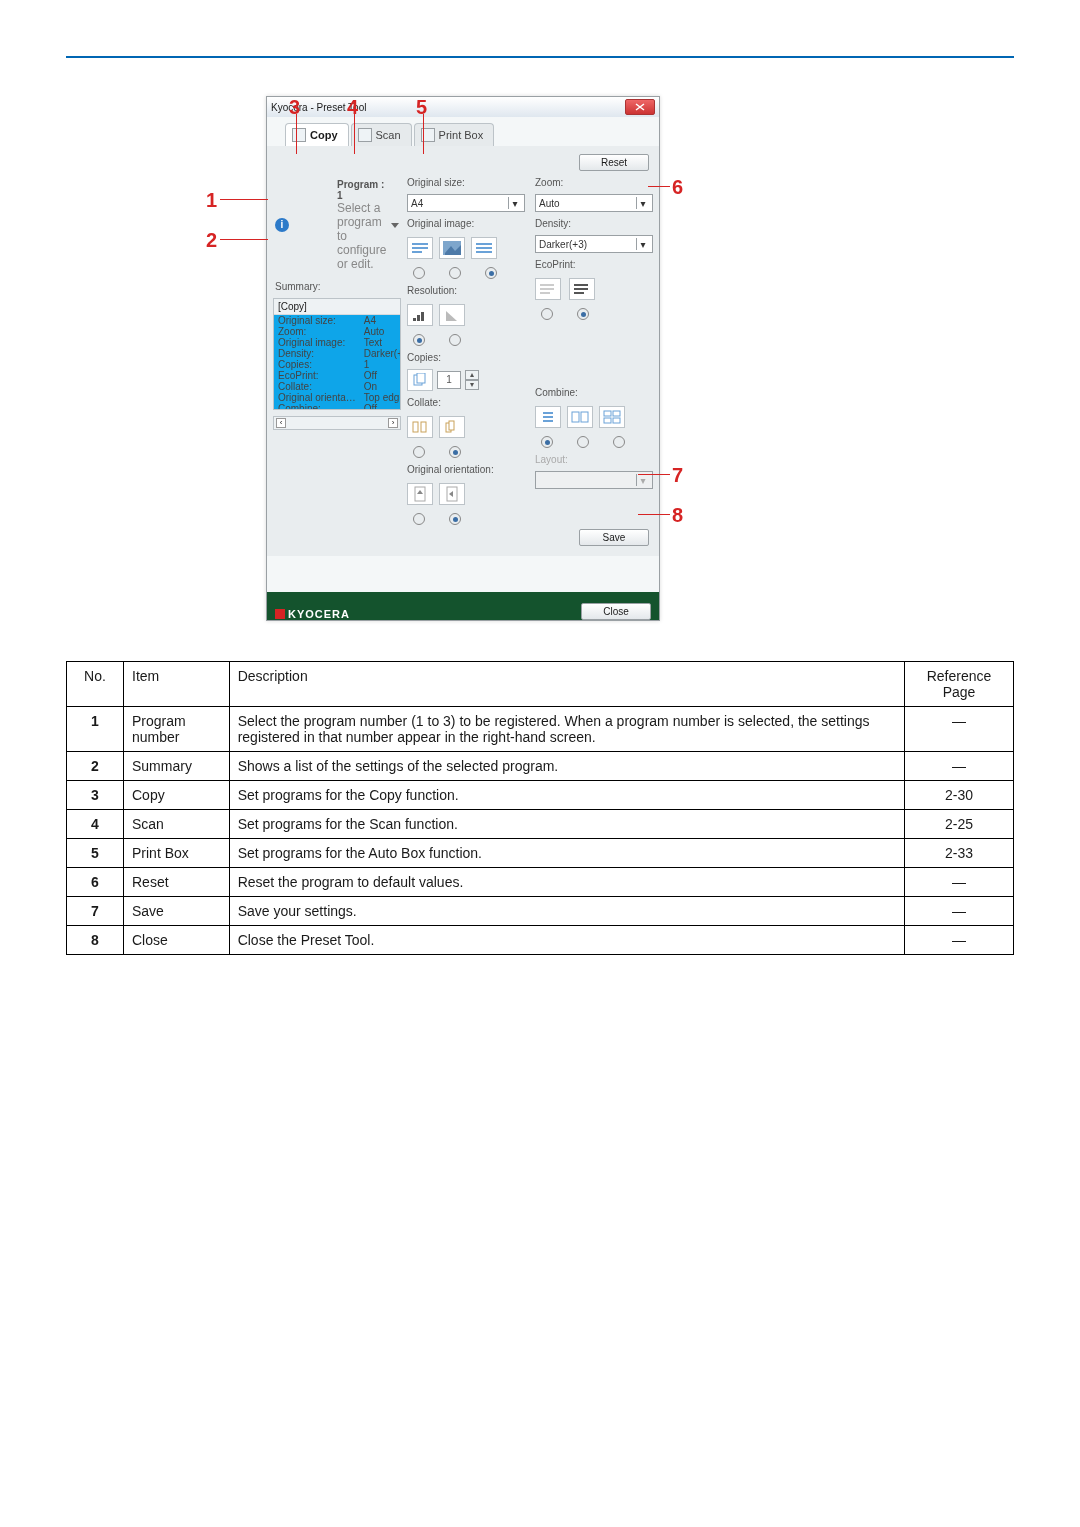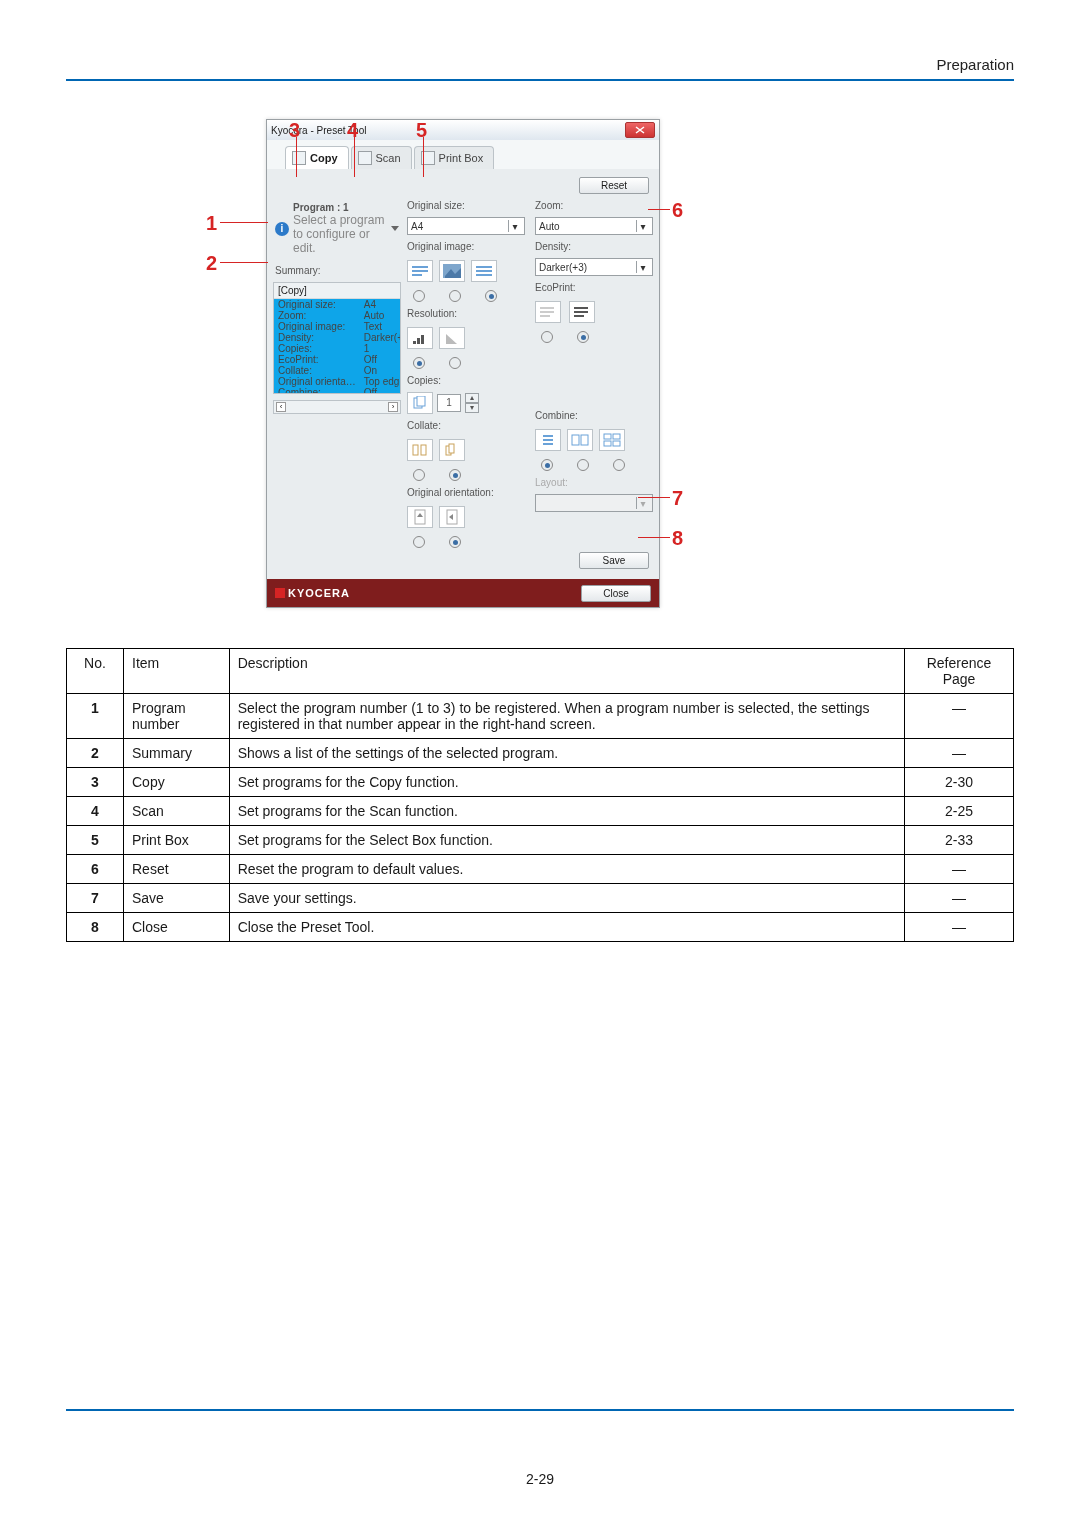--- a/index.html
+++ b/index.html
@@ -30,21 +30,21 @@
 .winclose svg{display:block;}
 .tabs{display:flex;gap:2px;padding:6px 6px 0 18px;}
 .tab{background:#fff;border:1px solid #bcc3c8;border-bottom:none;border-radius:4px 4px 0 0;padding:4px 10px 4px 6px;font-size:11px;font-weight:bold;display:flex;align-items:center;gap:4px;}
 .tab.inactive{background:#e6eaec;color:#444;font-weight:normal;}
 .tab-icon{width:12px;height:12px;border:1px solid #9aa0a4;background:#eef3f6;}
 .body{background:var(--panel);padding:6px;}
 .body-row{display:flex;gap:6px;min-height:300px;}
 .left-pane{width:128px;background:var(--panel);display:flex;flex-direction:column;gap:4px;}
 .prog-row{display:flex;align-items:center;gap:4px;font-size:10px;padding:2px;}
 .prog-row .infoicon{width:14px;height:14px;border-radius:50%;background:#2c7ac9;color:#fff;font:bold 10px/14px Arial;text-align:center;}
-.prog-row .pr-text{flex:1;color:#555;}
+.prog-row .pr-text{flex:1;color:#555;margin-left:44px;}
 .prog-row .caret{width:0;height:0;border-left:4px solid transparent;border-right:4px solid transparent;border-top:5px solid #666;}
 .reset-row{display:flex;justify-content:flex-end;margin:2px 4px 6px 0;}
 .btn{background:linear-gradient(#fff,#e4e8eb);border:1px solid #9aa0a4;border-radius:2px;font-size:10px;padding:2px 12px;min-width:44px;text-align:center;}
 .sum-label{font-size:10px;color:#555;margin:4px 0 2px 2px;}
 .summary-box{background:#0ea5e9;border:1px solid #bcc3c8;height:110px;overflow:hidden;font-size:10px;}
 .summary-box .shead{background:#eef2f4;padding:2px 4px;border-bottom:1px solid #d6dadd;}
 .summary-box table{border-collapse:collapse;width:100%;}
 .summary-box td{padding:0 4px;white-space:nowrap;color:#444;}
 .scrollbar{height:12px;border:1px solid #bcc3c8;background:#eef2f4;display:flex;align-items:center;justify-content:space-between;padding:0 2px;margin-top:2px;}
 .scrollbar .arrow{width:8px;height:8px;border:1px solid #999;background:#fff;font:8px/8px Arial;text-align:center;}
@@ -57,39 +57,38 @@
 .thumb{width:24px;height:20px;background:#fff;border:1px solid #bcc3c8;display:flex;align-items:center;justify-content:center;}
 .thumb svg{display:block;}
 .radiorow{display:flex;gap:24px;margin-top:2px;padding-left:6px;}
 .radio{width:10px;height:10px;border:1px solid #888;border-radius:50%;display:flex;align-items:center;justify-content:center;}
 .radio.sel::after{content:"";width:5px;height:5px;background:#3b6ea5;border-radius:50%;}
 .spin{display:flex;align-items:center;gap:4px;}
 .spin .numbox{width:22px;height:16px;border:1px solid #9aa0a4;background:#fff;font-size:10px;text-align:center;line-height:16px;}
 .spin .updn{display:flex;flex-direction:column;}
 .spin .updn div{width:12px;height:8px;border:1px solid #9aa0a4;background:#eef2f4;font:8px/7px Arial;text-align:center;}
 .ecop{display:flex;gap:8px;margin-top:2px;}
-.footer{background:#7f1d1d;height:28px;display:flex;align-items:center;justify-content:space-between;padding:0 8px;}
+.footer{background:#14532d;height:28px;display:flex;align-items:flex-end;justify-content:space-between;padding:0 8px;margin-top:36px;}
 .klogo{font:bold 11px Arial;color:#fff;letter-spacing:1px;}
 .klogo::before{content:"";display:inline-block;width:10px;height:10px;background:#d62424;margin-right:3px;vertical-align:-1px;}
 .save-row{display:flex;justify-content:flex-end;padding:4px;}
 
 
 table.ref{border-collapse:collapse;width:100%;font-size:14px;}
 table.ref th,table.ref td{border:1px solid #000;padding:6px 8px;text-align:left;vertical-align:top;}
 table.ref th{font-weight:normal;}
 table.ref .c{text-align:center;}
 table.ref td.num{text-align:center;font-weight:bold;width:40px;}
 table.ref td.item-b{font-weight:normal;}
 .page-num{text-align:center;font-size:14px;margin-top:60px;}
 </style>
 </head>
 <body>
 <div class="page">
 
-<div class="hdr-label">Preparation</div>
 <div class="hr-top"></div>
 
 
 <div class="figure-wrap">
 
   <div class="callouts">
     <span class="callout-num" style="left:69px;top:0px">3</span>
     <div class="callout-line-v" style="left:76px;top:18px;height:40px"></div>
     <span class="callout-num" style="left:127px;top:0px">4</span>
     <div class="callout-line-v" style="left:134px;top:18px;height:40px"></div>
@@ -425,21 +424,21 @@
         </tr>
   <tr>
           <td class="num">4</td>
           <td class="item-b">Scan</td>
           <td>Set programs for the Scan function.</td>
           <td class="c">2-25</td>
         </tr>
   <tr>
           <td class="num">5</td>
           <td class="item-b">Print Box</td>
-          <td>Set programs for the Select Box function.</td>
+          <td>Set programs for the Auto Box function.</td>
           <td class="c">2-33</td>
         </tr>
   <tr>
           <td class="num">6</td>
           <td class="item-b">Reset</td>
           <td>Reset the program to default values.</td>
           <td class="c">—</td>
         </tr>
   <tr>
           <td class="num">7</td>
@@ -449,18 +448,14 @@
         </tr>
   <tr>
           <td class="num">8</td>
           <td class="item-b">Close</td>
           <td>Close the Preset Tool.</td>
           <td class="c">—</td>
         </tr>
 </tbody>
     </table>
 
-<div style="position:absolute;left:66px;right:66px;bottom:40px;">
-  <div class="hr-bot"></div>
-  <div class="page-num">2-29</div>
+
 </div>
 
-</div>
-
 </body></html>

